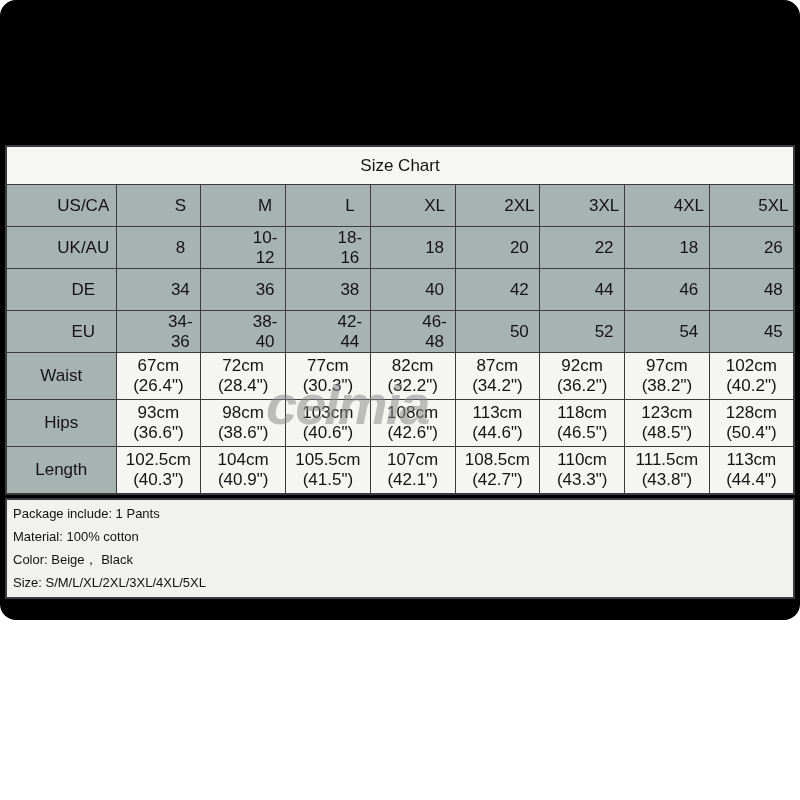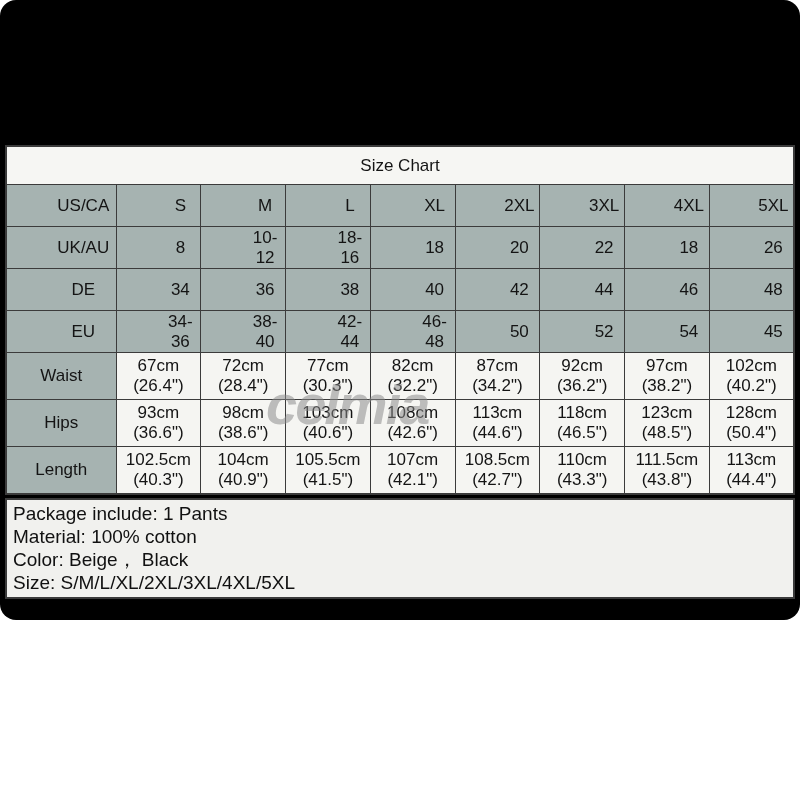--- a/index.html
+++ b/index.html
@@ -41,21 +41,21 @@
   }
   tr.meas-row td.label-cell{
     background:var(--header-bg);
     margin-top:31px;
   }
   .details-box{
     margin-top:3px;
     border:2px solid var(--border);
     background:var(--details-bg);
     padding:2px 4px 3px 6px;
-    font-size:19px;line-height:23px;color:#111;
+    font-size:13px;line-height:23px;color:#111;
   }
   .details-line{white-space:pre-line;}
   .watermark{
     position:absolute;left:266px;top:372px;
     font-family:Liberation Sans, sans-serif;
     font-style:italic;font-weight:bold;
     font-size:56px;letter-spacing:-2px;
     color:var(--watermark);opacity:0.52;
     pointer-events:none;z-index:5;
   }

